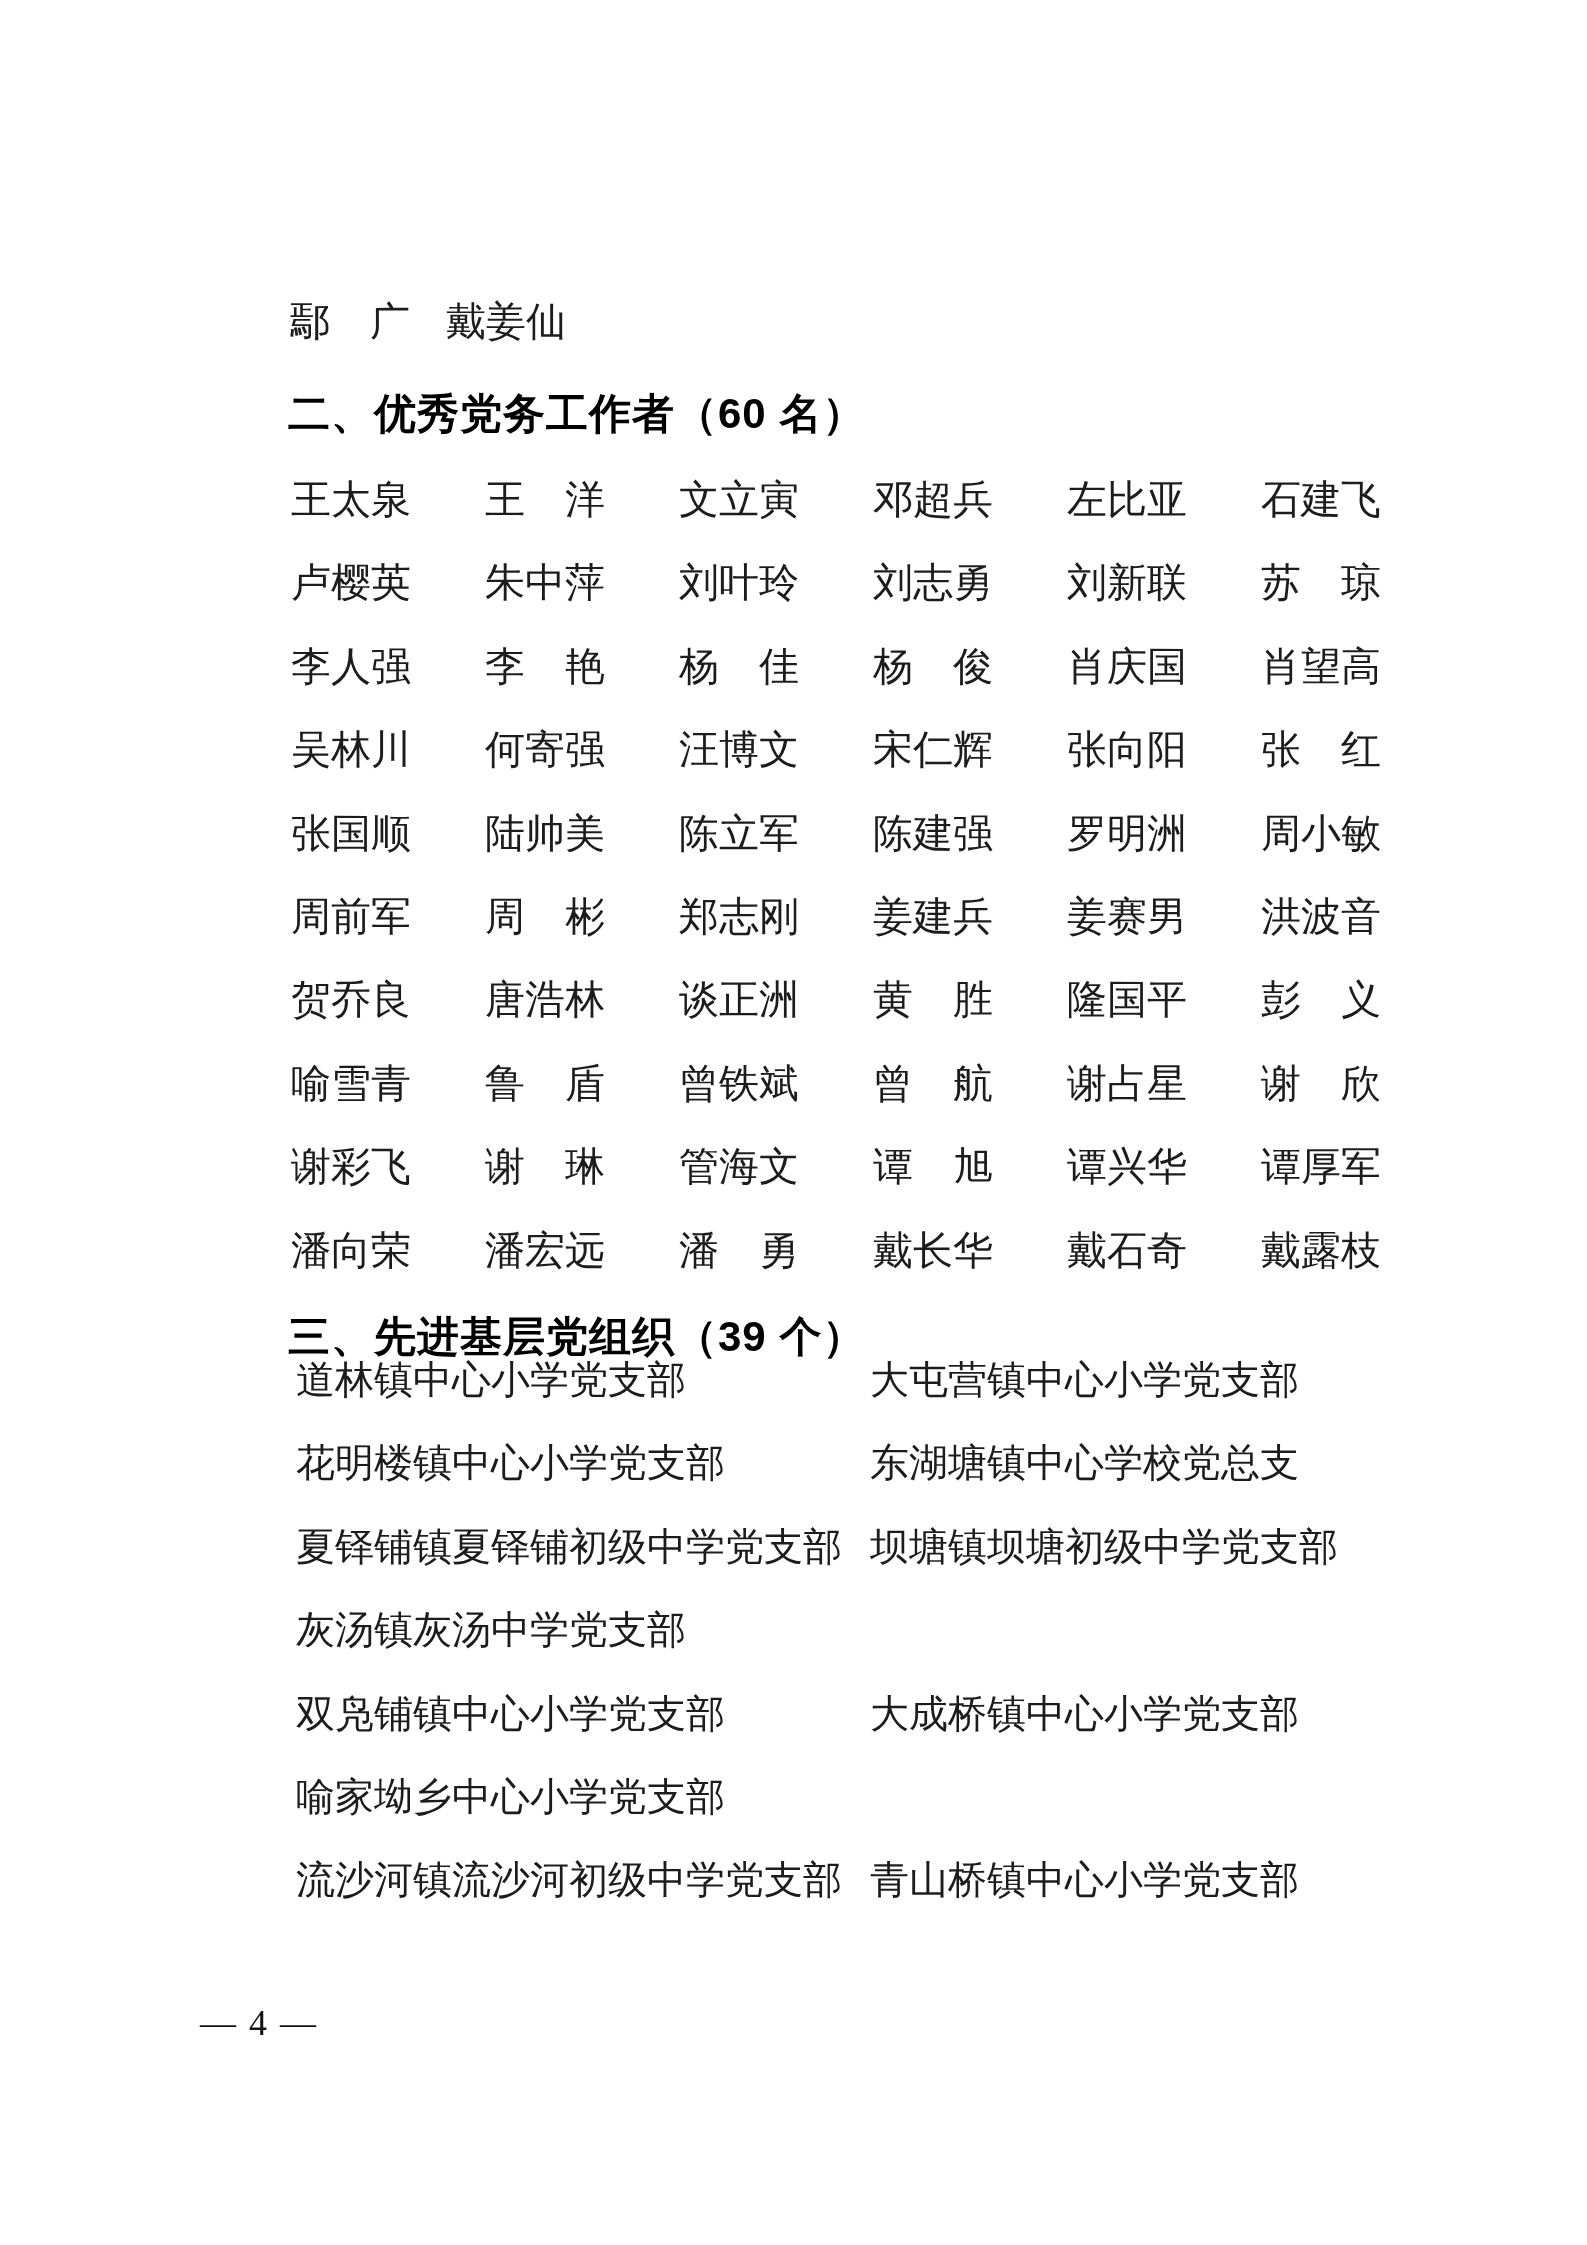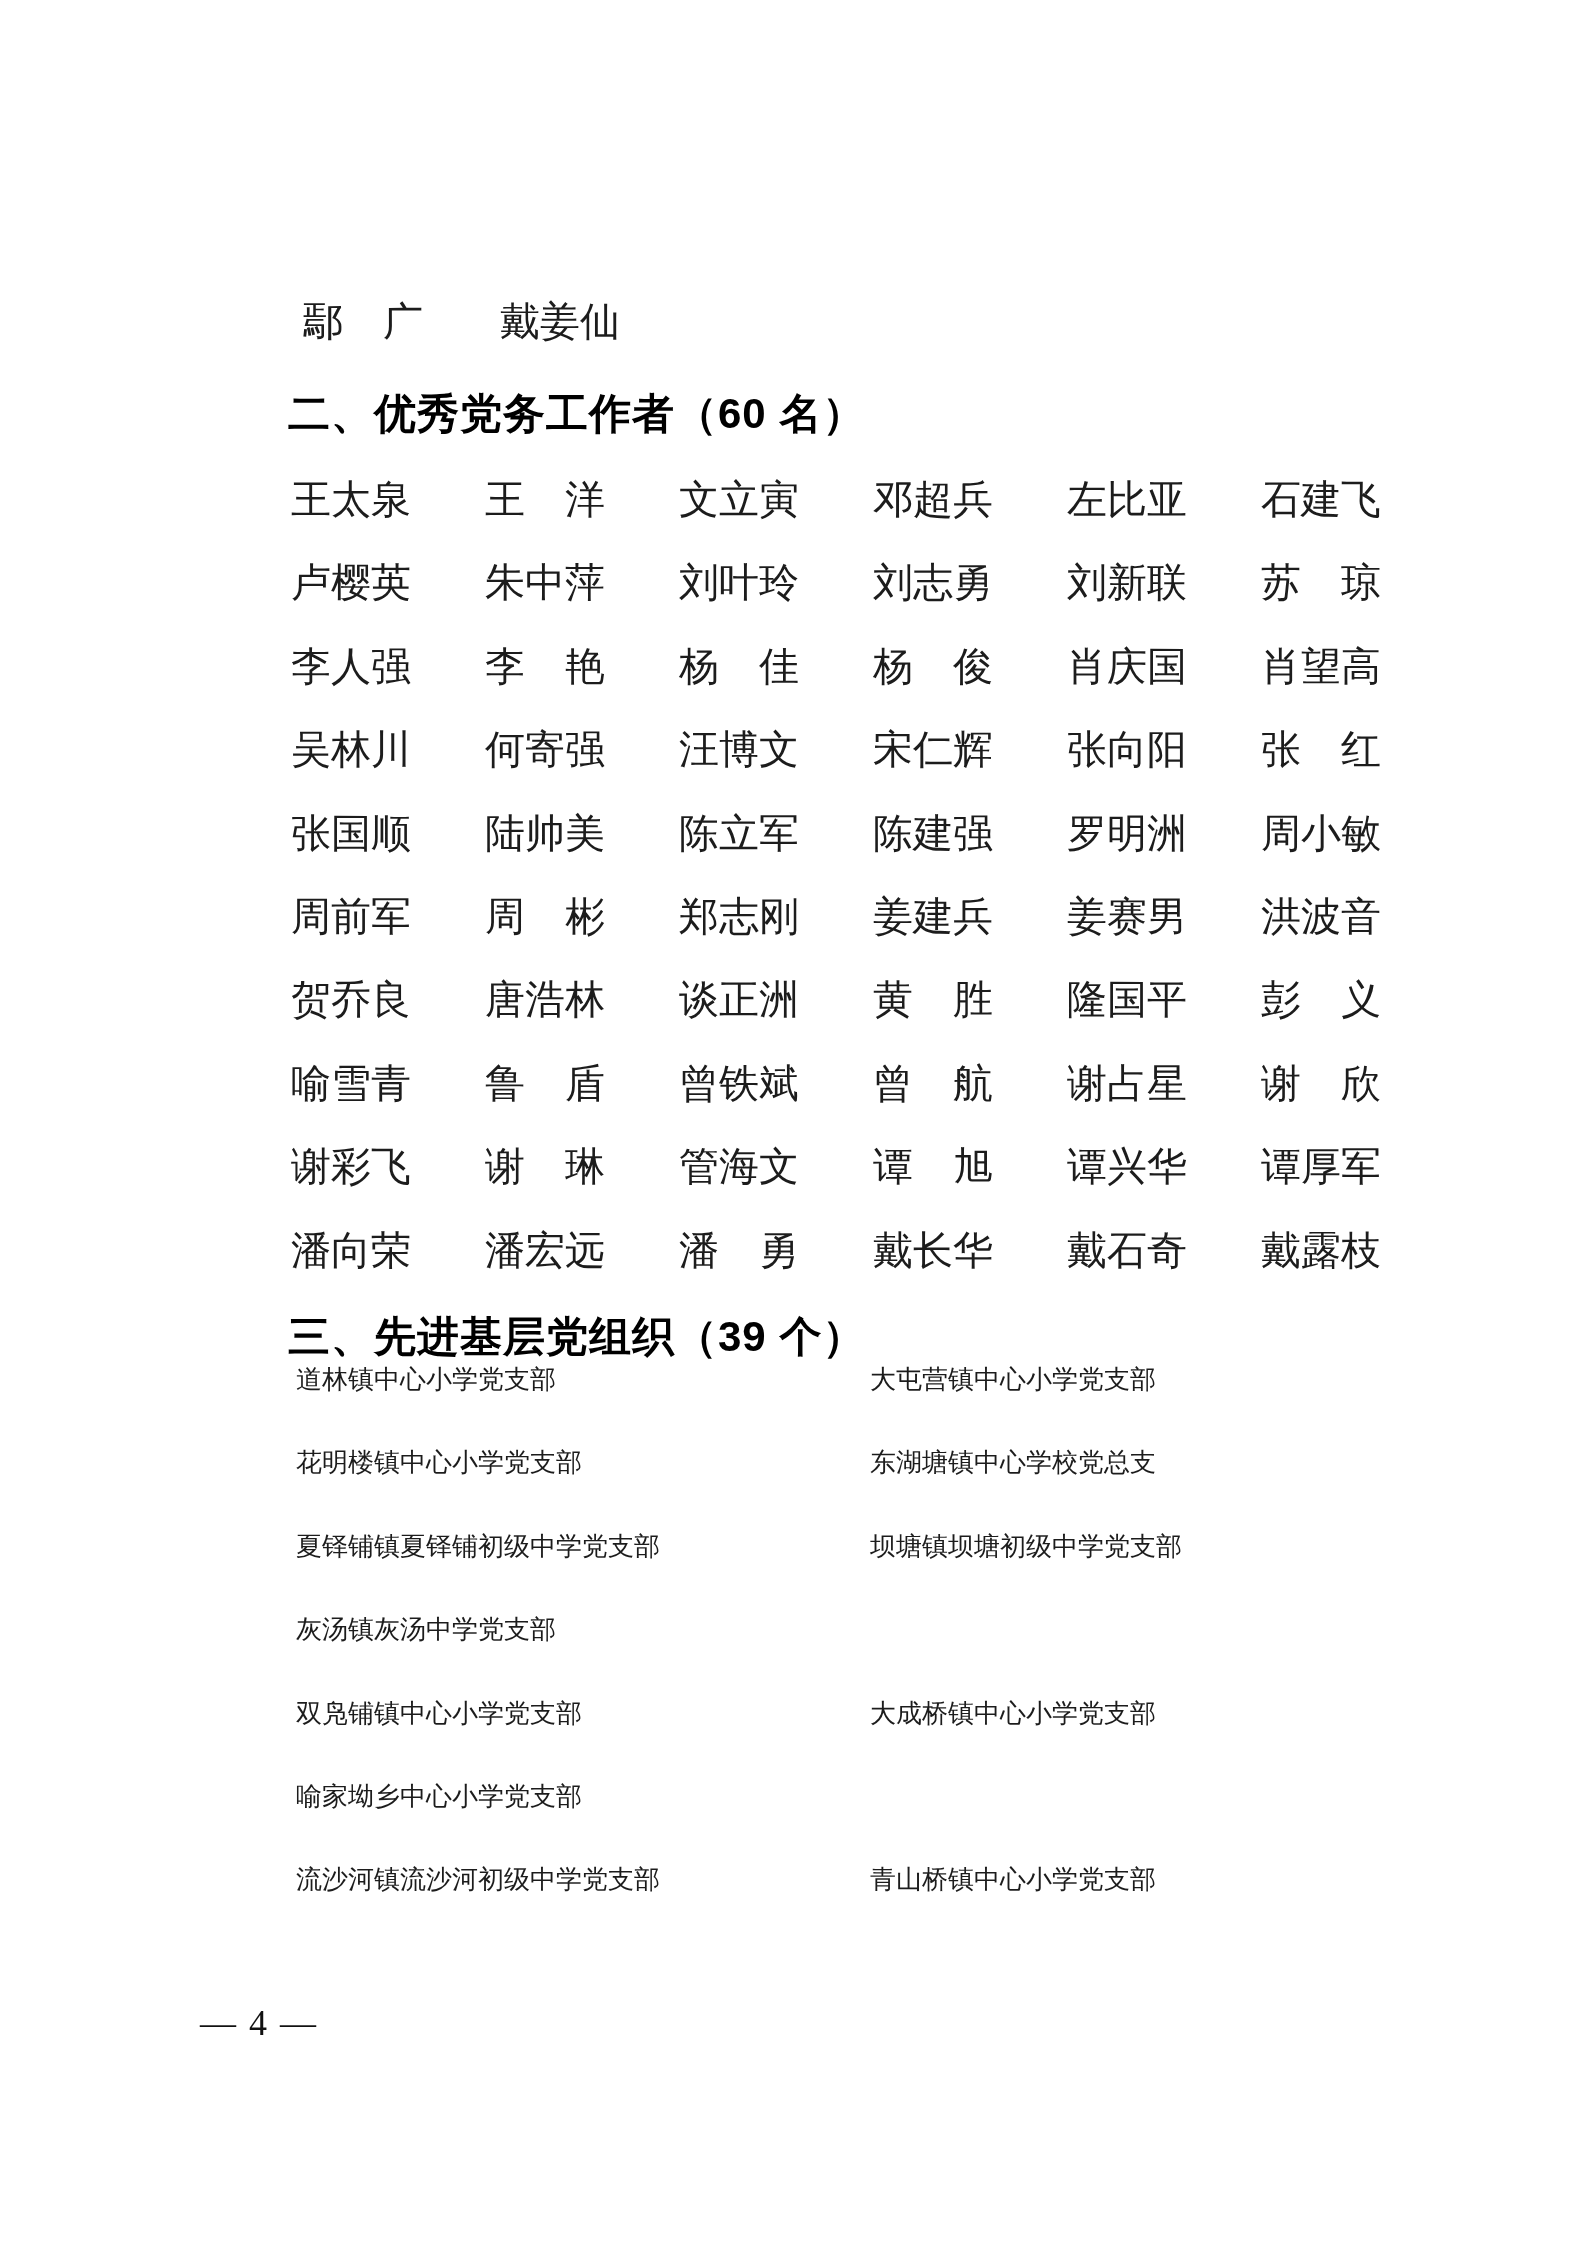--- a/index.html
+++ b/index.html
@@ -14,23 +14,23 @@
     margin: 0 auto;
     background: #ffffff;
     overflow: hidden;
     font-family: "Liberation Serif", serif;
     color: #1c1c1c;
   }
   
   .continuation-row {
     position: absolute;
     top: 300px;
-    left: 303px;
+    left: 290px;
     display: flex;
-    gap: 75px;
+    gap: 34px;
     font-size: 40px;
     line-height: 44px;
     white-space: pre;
   }
   .continuation-row .cell-first {
     width: 122px;
   }
   
   .section-heading {
     position: absolute;
@@ -72,21 +72,21 @@
     top: 1358px;
     left: 296px;
     width: 1100px;
   }
   .org-row {
     height: 83.4px;
     display: flex;
     align-items: flex-start;
   }
   .org-cell {
-    font-size: 26px;
+    font-size: 39px;
     line-height: 44px;
     white-space: pre;
   }
   .org-left {
     width: 574px;
     flex: 0 0 574px;
   }
   .org-right {
     flex: 1;
   }

